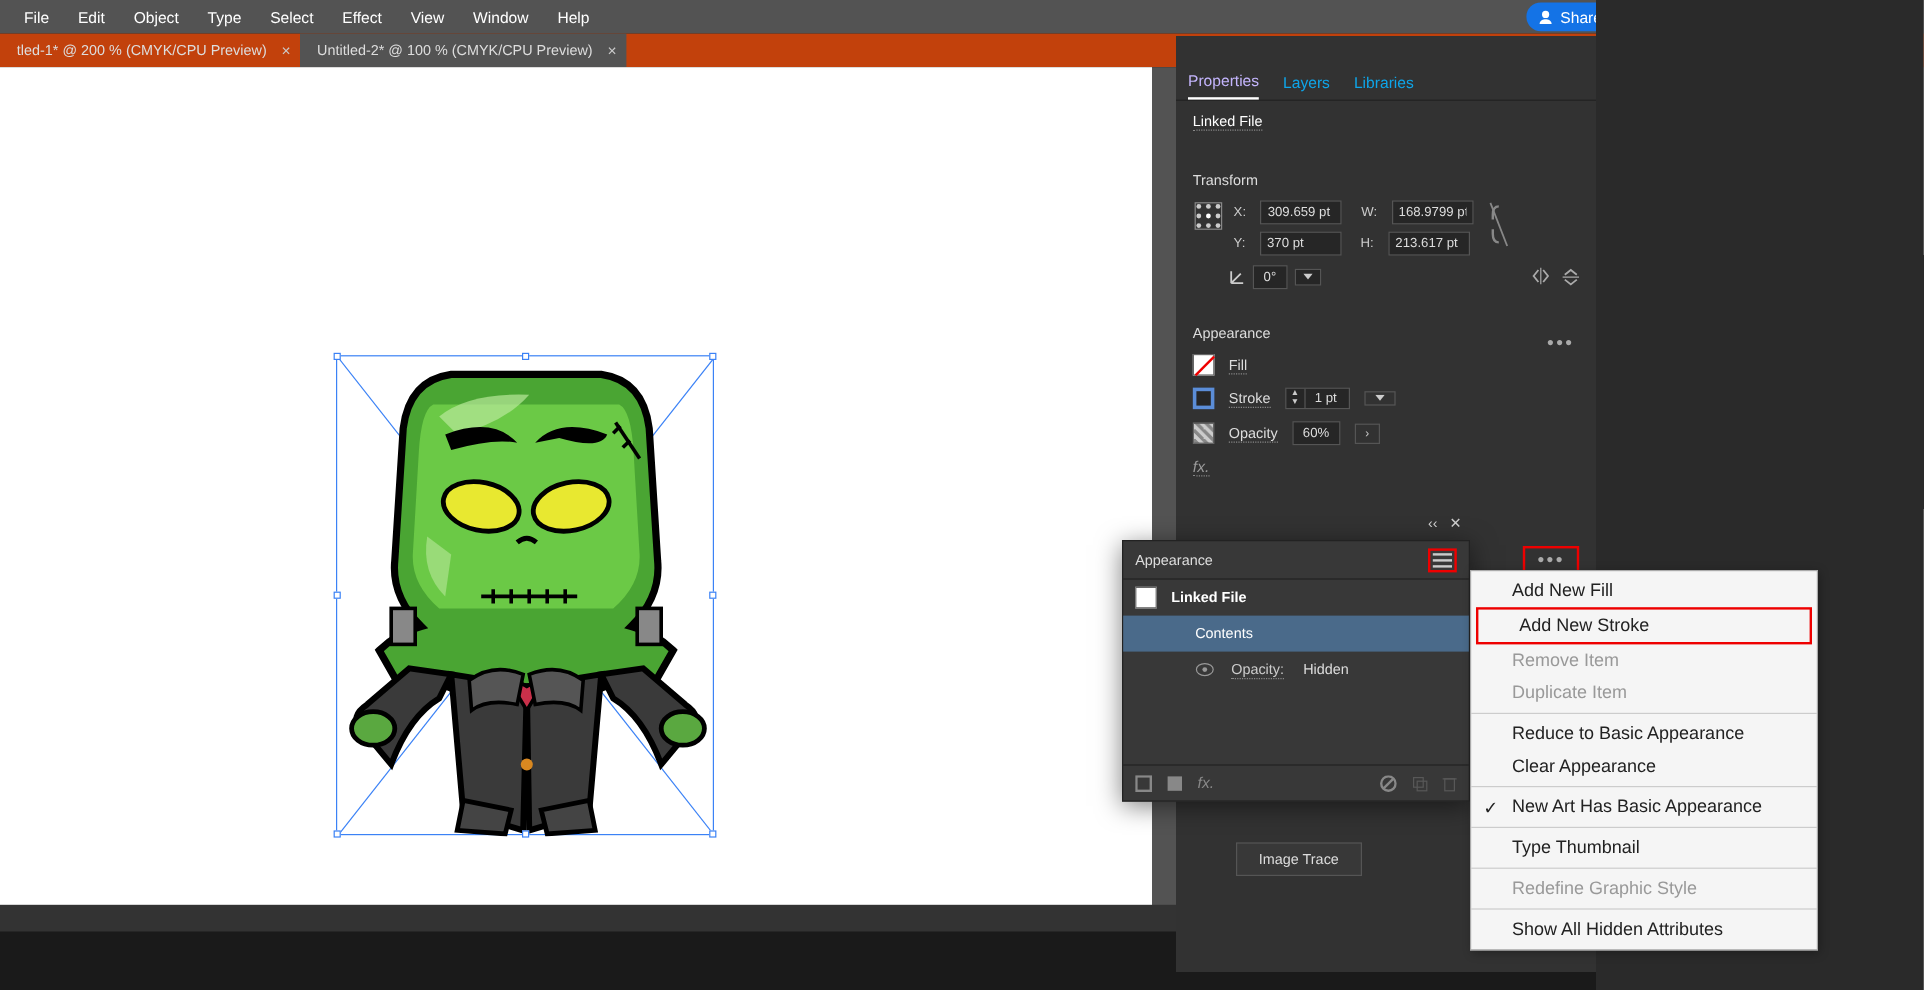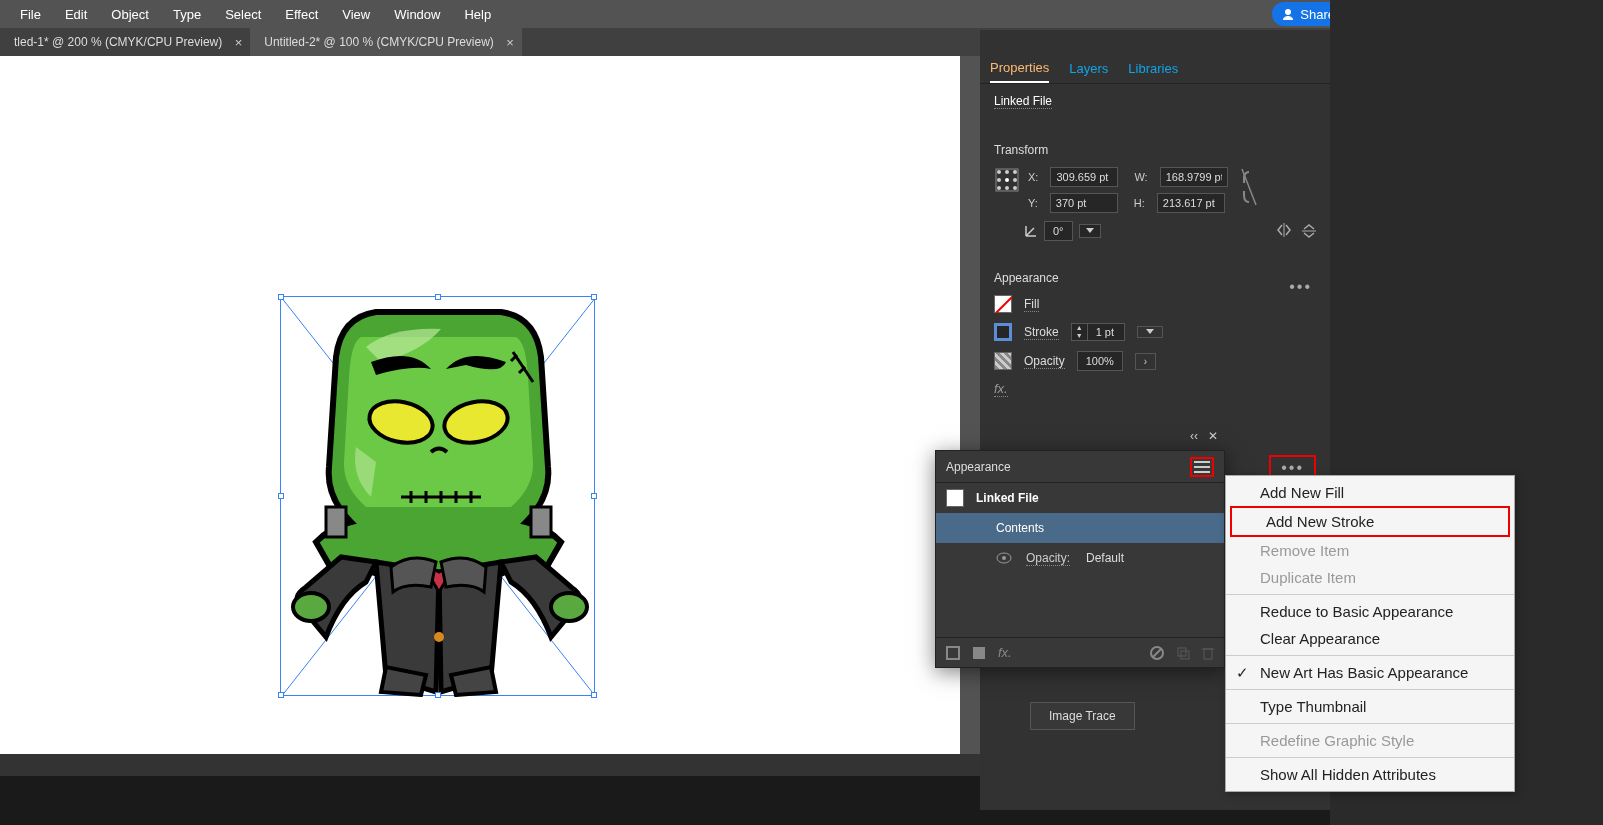--- a/index.html
+++ b/index.html
@@ -4,36 +4,36 @@
 <style>
 *{margin:0;padding:0;box-sizing:border-box;font-family:"Segoe UI",Arial,sans-serif;user-select:none}
 body{width:1603px;height:825px;background:#1a1a1a;overflow:hidden;position:relative}
 .menubar{height:28px;background:#535353;display:flex;align-items:center;padding:0 8px;position:relative}
 .menu-item{color:#fff;font-size:13px;padding:4px 12px;cursor:pointer}
 .menu-right{position:absolute;right:0;top:0;display:flex;align-items:center;height:28px;gap:10px;padding-right:10px}
 .share-btn{background:#1473e6;border-radius:14px;padding:4px 14px 4px 8px;color:#fff;font-size:13px;display:flex;align-items:center;gap:4px;cursor:pointer}
 .icon-btn{width:28px;height:28px;display:flex;align-items:center;justify-content:center;color:#ccc;cursor:pointer}
 .win-btns{display:flex;gap:0}
 .win-btn{width:40px;height:25px;display:flex;align-items:center;justify-content:center;color:#ccc;cursor:pointer}
-.tabrow{height:28px;background:#404040;display:flex;align-items:flex-end;position:relative}
+.tabrow{height:28px;background:#c2410c;display:flex;align-items:flex-end;position:relative}
 .tab{height:28px;padding:0 28px 0 14px;font-size:12px;color:#ddd;display:flex;align-items:center;position:relative;cursor:pointer}
 .tab.active{background:#535353}
 .tab .close{position:absolute;right:8px;font-size:13px;color:#ccc}
 .tab-overflow{position:absolute;right:6px;top:4px;color:#ccc;font-size:12px}
 .workspace{position:absolute;left:0;top:56px;width:980px;height:720px;background:#535353;display:flex;align-items:flex-start;justify-content:flex-start}
 .canvas{position:absolute;left:0;top:0;width:960px;height:715px;background:#fff}
 .selection{position:absolute;left:280px;top:240px;width:315px;height:400px;border:1px solid #3b82f6}
 .selection::before,.selection::after{content:"";position:absolute;background:transparent}
 .diag1,.diag2{position:absolute;inset:0;pointer-events:none}
 .handle{position:absolute;width:6px;height:6px;background:#fff;border:1px solid #3b82f6}
 .ruler-bottom{position:absolute;left:0;bottom:0;width:980px;height:22px;background:#333}
 .right-dock{position:absolute;left:980px;top:30px;width:350px;height:780px;background:#323232}
 .dock-tabs{height:30px;display:flex;align-items:center;padding:0 10px;gap:20px;border-bottom:1px solid #222;margin-top:24px}
 .dock-tab{color:#0ea5e9;font-size:13px;padding:6px 0;cursor:pointer}
-.dock-tab.active{color:#fdba74;border-bottom:2px solid #fff}
+.dock-tab.active{color:#c4b5fd;border-bottom:2px solid #fff}
 .section{padding:10px 14px;color:#ccc;font-size:12px}
 .section-title{color:#ddd;font-size:12px;margin-bottom:10px}
 .linked-file{color:#fff;font-size:12px;border-bottom:1px dotted #888;display:inline-block;margin-bottom:14px}
 .lbl{color:#ccc;font-size:11px;text-align:right;padding-right:6px}
 .num-input{background:#262626;border:1px solid #555;color:#ddd;font-size:11px;padding:3px 5px;width:68px}
 .angle-row{display:flex;align-items:center;gap:6px;margin-top:8px;margin-left:30px}
 .dropdown{background:#262626;border:1px solid #555;color:#ddd;font-size:11px;padding:3px 8px;display:flex;align-items:center;gap:6px}
 .flip-icons{margin-left:auto;display:flex;gap:10px;color:#aaa}
 .more-dots{position:absolute;right:18px;color:#aaa;font-size:16px;letter-spacing:2px;cursor:pointer}
 .appearance-row{display:flex;align-items:center;gap:12px;margin-bottom:10px}
@@ -294,21 +294,21 @@
       </div>
       <div class="more-btn">
         <svg width="8" height="6">
             <path d="M0 0 L4 5 L8 0" fill="#ccc"></path>
           </svg>
       </div>
     </div>
     <div class="appearance-row">
       <div class="swatch opacity-sw"></div>
       <span class="prop-label">Opacity</span>
-      <span class="spin-val" style="border:1px solid #555;background:#262626;padding:3px 8px">100%</span>
+      <span class="spin-val" style="border:1px solid #555;background:#262626;padding:3px 8px">60%</span>
       <div class="more-btn">›</div>
     </div>
     <div class="appearance-row">
       <span class="fx-icon">fx.</span>
     </div>
   </div>
 
   <div class="dots-highlight">•••</div>
   <button class="image-trace-btn">Image Trace</button>
 </div>
@@ -334,21 +334,21 @@
   </div>
   <div class="ap-row contents">
     <span>Contents</span>
   </div>
   <div class="ap-row opacity">
     <svg class="ap-eye" width="16" height="12">
         <ellipse cx="8" cy="6" rx="7" ry="5" stroke="#999" fill="none"></ellipse>
         <circle cx="8" cy="6" r="2" fill="#999"></circle>
       </svg>
     <span style="border-bottom:1px dotted #888">Opacity:</span>
-    <span class="opv">Default</span>
+    <span class="opv">Hidden</span>
   </div>
   <div class="ap-footer">
     <svg width="14" height="14">
         <rect x="1" y="1" width="12" height="12" stroke="#888" fill="none" stroke-width="2"></rect>
       </svg>
     <svg width="14" height="14">
         <rect x="1" y="1" width="12" height="12" fill="#888"></rect>
       </svg>
     <span style="font-style:italic">fx.</span>
     <div class="spacer"></div>

